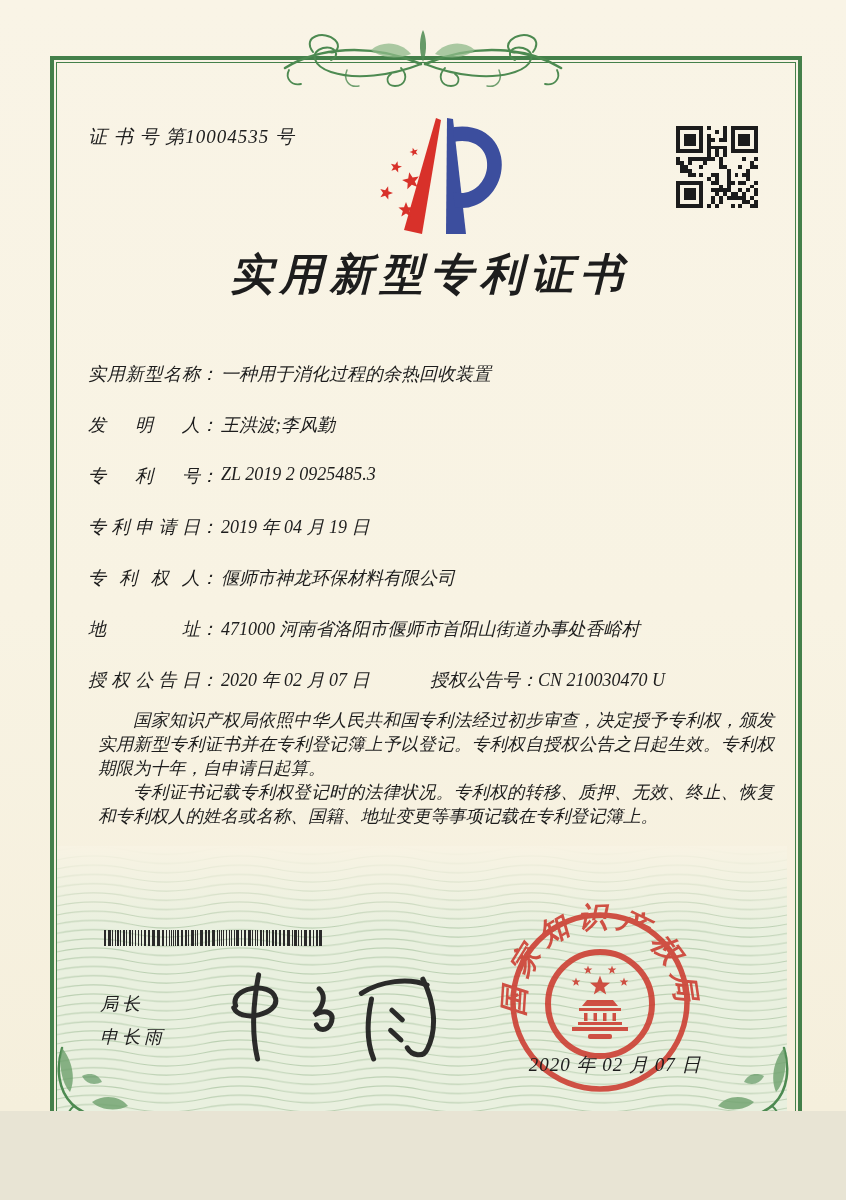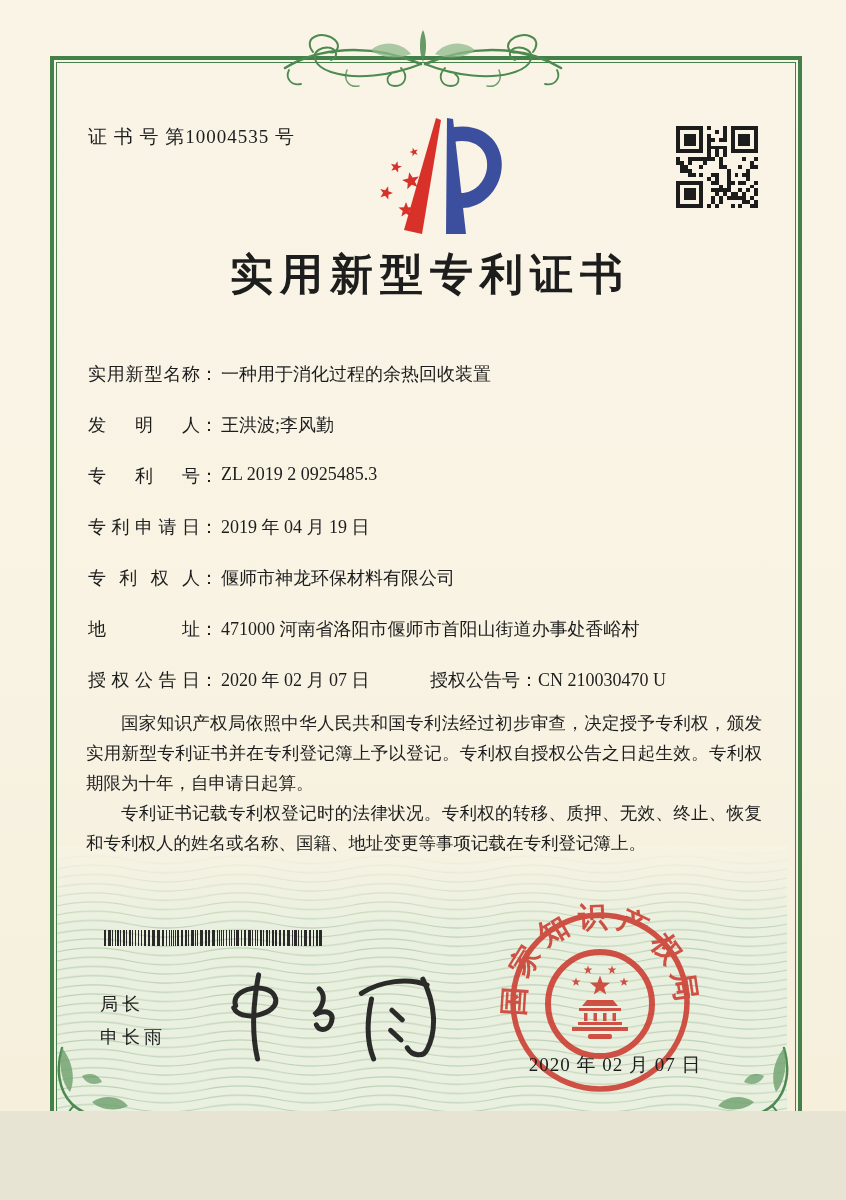--- a/index.html
+++ b/index.html
@@ -1,34 +1,34 @@
 <!DOCTYPE html>
 <html><head>
 <meta charset="utf-8">
 <style>
   html,body{margin:0;padding:0;background:#e8e4d4;}
   .page{
     position:relative;width:846px;height:1111px;margin:0 auto;overflow:hidden;
     background:linear-gradient(180deg,#f9f4e6 0%,#f8f3e3 55%,#f5efdc 100%);
-    font-family:"Liberation Serif","DejaVu Serif",serif;color:#1d1d1d;
+    font-family:"Liberation Serif","DejaVu Serif",serif;color:#1d1d1d;font-style:italic;
   }
   .frame{position:absolute;left:50px;top:56px;width:744px;height:1092px;border:4px solid #44804a;z-index:6;pointer-events:none;}
   .frame-inner{position:absolute;left:2px;top:2px;right:2px;bottom:2px;border:1px solid #44804a;}
   .cert-no{position:absolute;left:88px;top:124px;font-size:19px;letter-spacing:1px;z-index:7;white-space:nowrap;}
   .logo{position:absolute;left:348px;top:114px;width:160px;height:126px;z-index:7;}
   .qr{position:absolute;left:676px;top:126px;width:82px;height:82px;z-index:7;}
   .qr rect{fill:#1c1c1c;}
   .title{position:absolute;left:50px;width:744px;top:246px;text-align:center;font-size:43px;font-weight:bold;letter-spacing:7px;z-index:7;white-space:nowrap;padding-left:8px;}
   .fields{position:absolute;left:88px;top:362px;width:672px;z-index:7;}
   .field-row{position:relative;height:22px;margin-bottom:29px;font-size:18px;white-space:nowrap;}
   .flabel{display:inline-block;width:112px;text-align:justify;text-align-last:justify;vertical-align:top;}
   .fcolon{display:inline-block;vertical-align:top;}
   .fvalue{display:inline-block;vertical-align:top;margin-left:3px;}
   .grant-group{position:absolute;left:342px;top:0;white-space:nowrap;}
-  .paras{position:absolute;left:86px;top:708px;width:676px;font-size:17.5px;line-height:30px;text-align:justify;z-index:7;}
+  .paras{position:absolute;left:98px;top:708px;width:676px;font-size:17.5px;line-height:24px;text-align:justify;z-index:7;}
   .paras p{margin:0;text-indent:2em;}
   .band{position:absolute;left:57px;top:846px;width:730px;height:296px;z-index:1;}
   .barcode{position:absolute;left:104px;top:930px;width:222px;height:16px;z-index:3;}
   .barcode rect{fill:#2a2a2a;}
   .officer{position:absolute;left:100px;top:988px;font-size:18px;line-height:33px;letter-spacing:4px;z-index:4;}
   .signature{position:absolute;left:214px;top:958px;width:256px;height:110px;z-index:4;transform:rotate(-2deg);}
   .seal{position:absolute;left:500px;top:902px;width:200px;height:200px;z-index:5;opacity:.88;}
   .seal-date{position:absolute;left:508px;top:1052px;width:214px;text-align:center;font-size:19px;letter-spacing:1px;z-index:5;white-space:nowrap;}
   .page-indicator{position:absolute;left:50px;width:744px;top:1112px;text-align:center;font-size:15px;letter-spacing:1px;z-index:4;}
   .back-note{position:absolute;left:0;width:846px;top:1164px;text-align:center;font-size:18px;letter-spacing:3px;z-index:7;}

